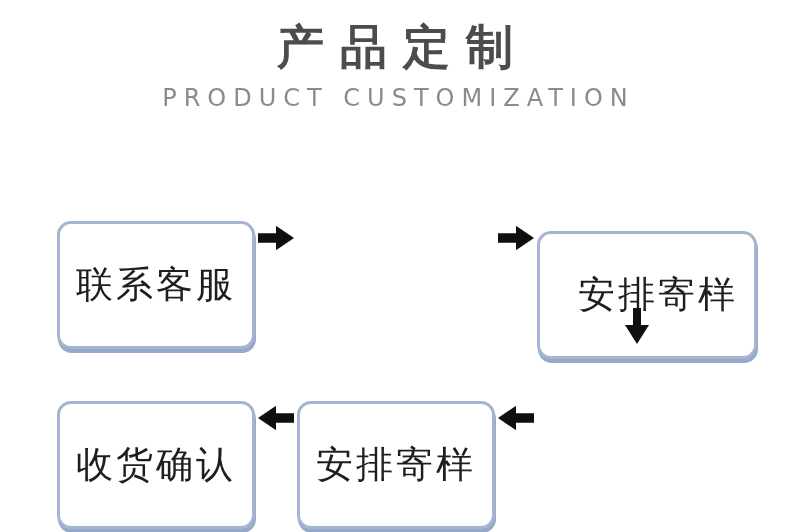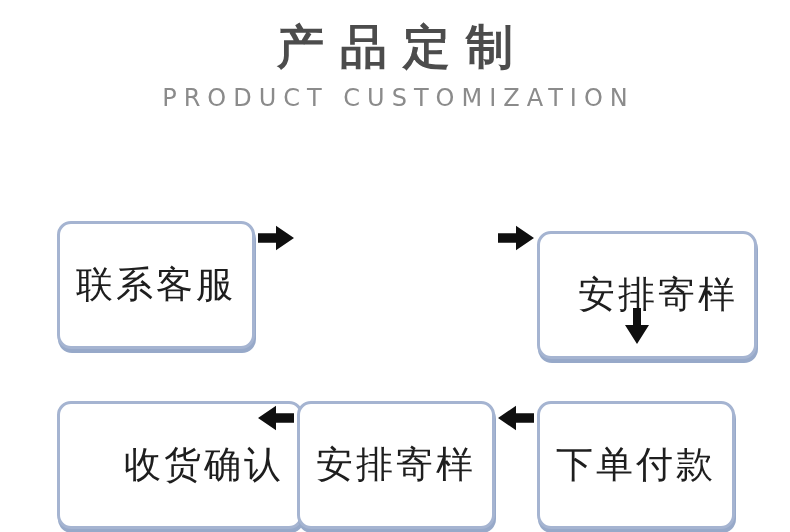--- a/index.html
+++ b/index.html
@@ -21,21 +21,21 @@
   .box{
     position:absolute;width:192px;height:122px;background:#ffffff;
     border:3px solid #a5b4d1;border-radius:14px;
     box-shadow:1px 4px 0 #97a9c9;
     display:flex;align-items:center;justify-content:center;
     font-size:37px;color:#1e1e1e;letter-spacing:3px;white-space:nowrap;margin-top:48px;
   }
   .b1{left:57px;top:173px;}
   .b2{left:297px;top:173px;}
   .b3{left:537px;top:183px;padding-left:22px;}
-  .b4{left:57px;top:353px;padding-left:48px;}
+  .b4{left:57px;top:353px;}
   .b5{left:297px;top:353px;}
   .b6{left:537px;top:353px;}
   .arrow{position:absolute;line-height:0;}
   .arrow svg{display:block;}
   .ar1{left:258px;top:225px;}
   .ar2{left:498px;top:225px;}
   .ad1{left:625px;top:308px;}
   .al1{left:498px;top:405px;}
   .al2{left:258px;top:405px;}
 </style>
@@ -79,17 +79,14 @@
       </svg>
   </div>
   <div class="box b5">
     <span>安排寄样</span>
   </div>
   <div class="arrow al1">
     <svg width="36" height="26" viewBox="0 0 38 26">
         <path d="M38 8 H19 V0 L0 13 L19 26 V18 H38 Z" fill="#0f0f0f"></path>
       </svg>
   </div>
-  <div class="box b6">
-    <span>下单付款</span>
-  </div>
 
 </div>
 
 </body></html>

